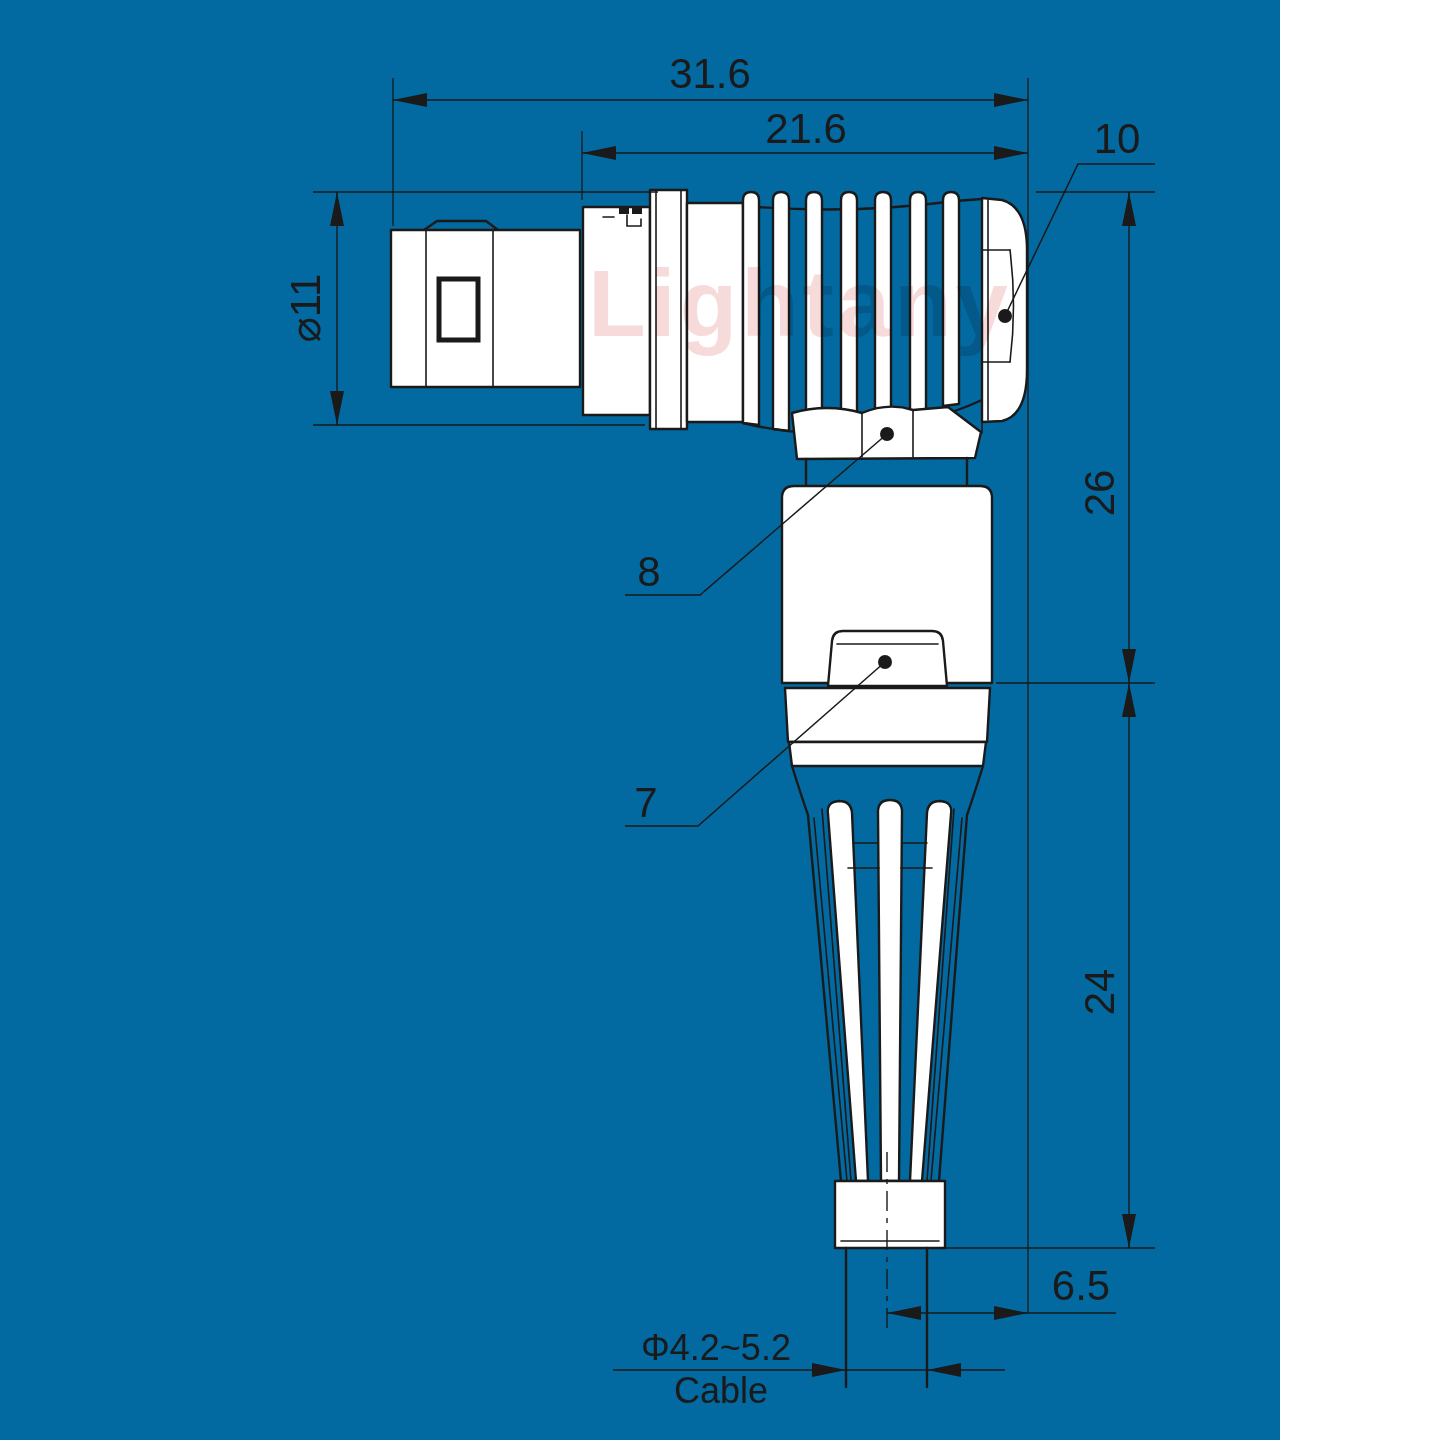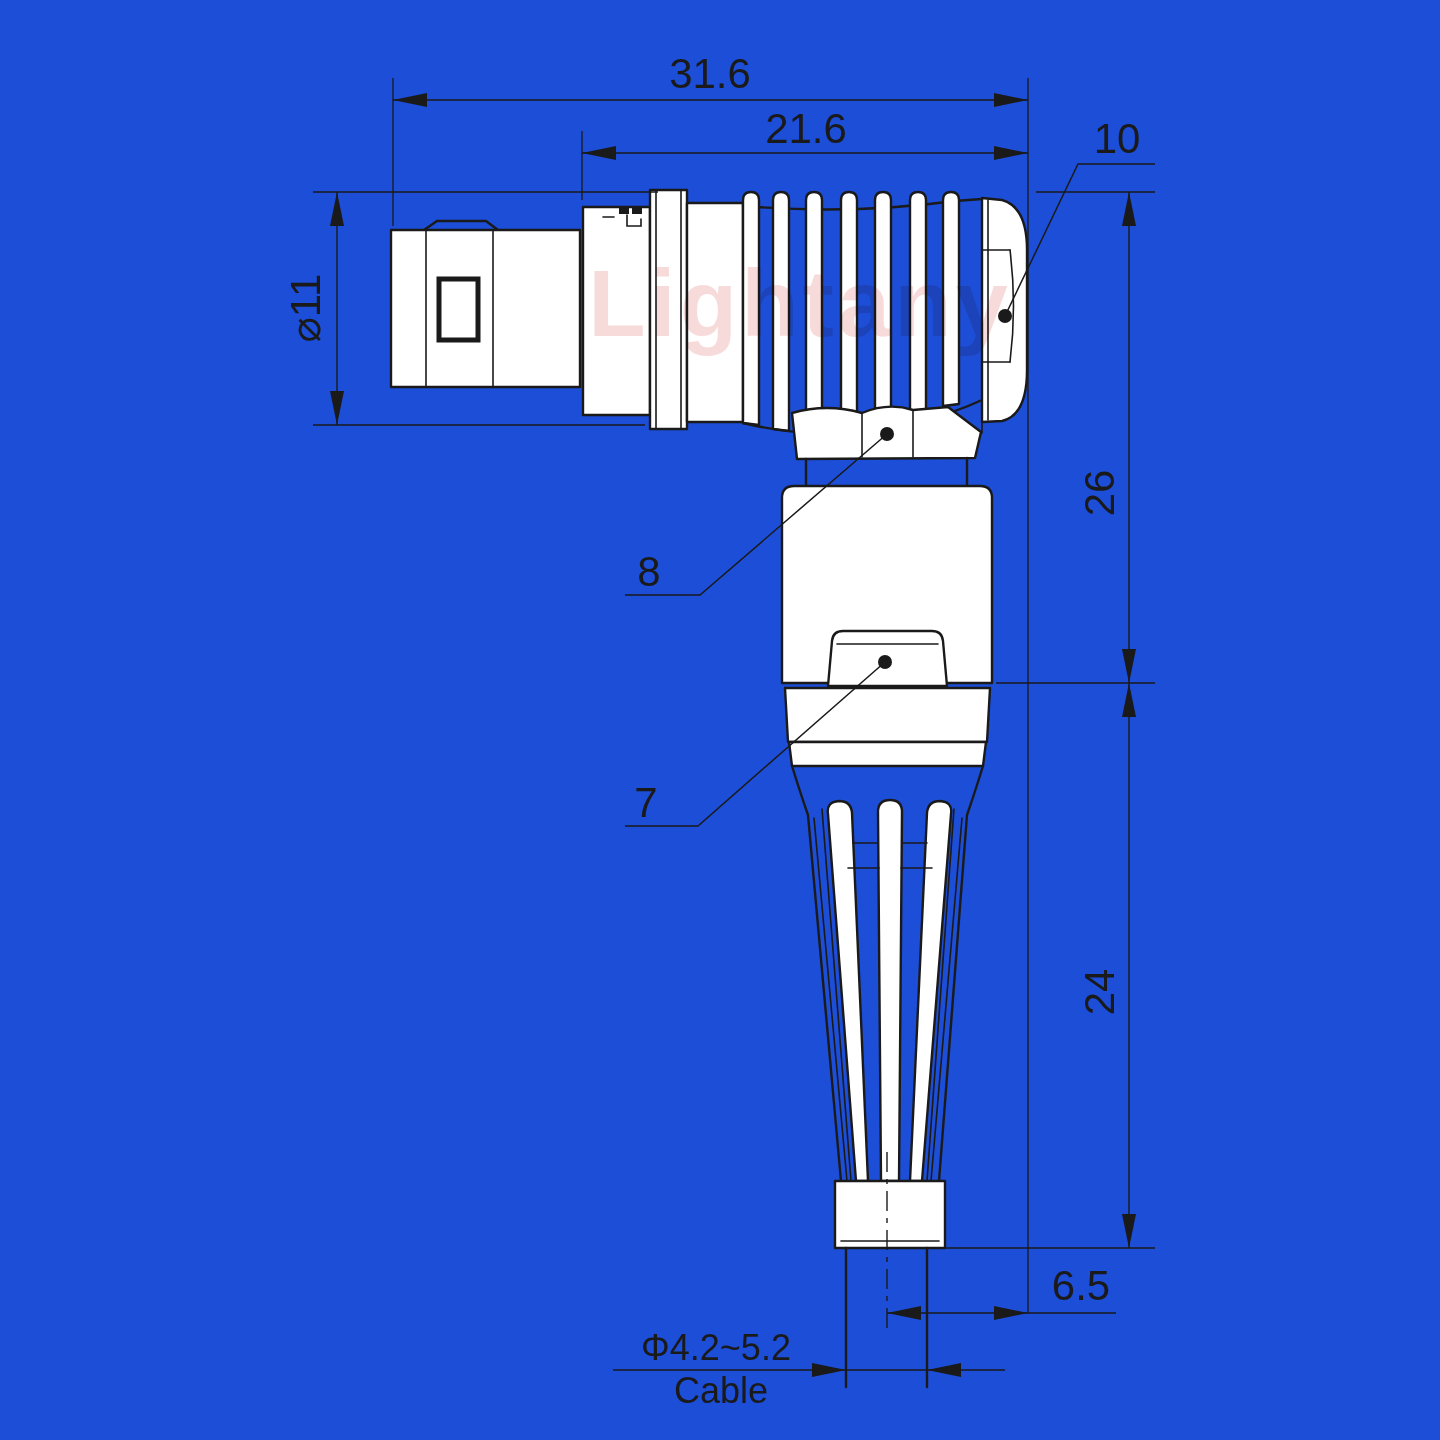--- a/index.html
+++ b/index.html
@@ -1,16 +1,16 @@
 <!DOCTYPE html>
 <html><head>
 <meta charset="utf-8">
 <style>
   html,body{margin:0;padding:0;background:#ffffff;}
-  .stage{position:relative;width:1440px;height:1440px;background:#1d4ed8;
+  .stage{position:relative;width:1280px;height:1440px;background:#0369a1;
          font-family:"Liberation Sans", sans-serif;}
   svg{display:block;}
   .outline{fill:#ffffff;stroke:#1a1a1a;stroke-width:2.4;stroke-linejoin:round;}
   .outline-nf{fill:none;stroke:#1a1a1a;stroke-width:2.4;stroke-linejoin:round;stroke-linecap:round;}
   .detail{fill:none;stroke:#1a1a1a;stroke-width:1.6;stroke-linecap:round;}
   .thin{fill:none;stroke:#1a1a1a;stroke-width:1.3;}
   .dimline{fill:none;stroke:#1a1a1a;stroke-width:1.4;}
   .leader{fill:none;stroke:#1a1a1a;stroke-width:1.5;}
   .arrow{fill:#1a1a1a;stroke:none;}
   .dot{fill:#1a1a1a;stroke:none;}

